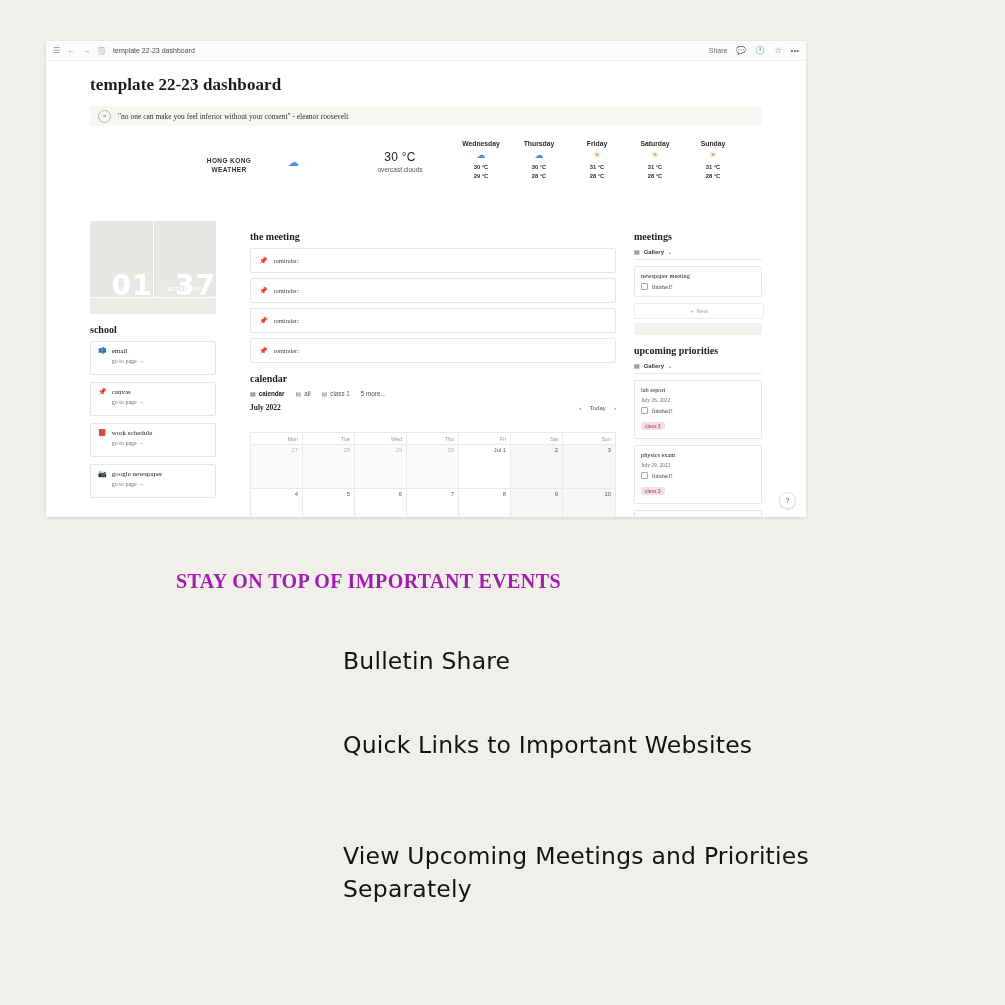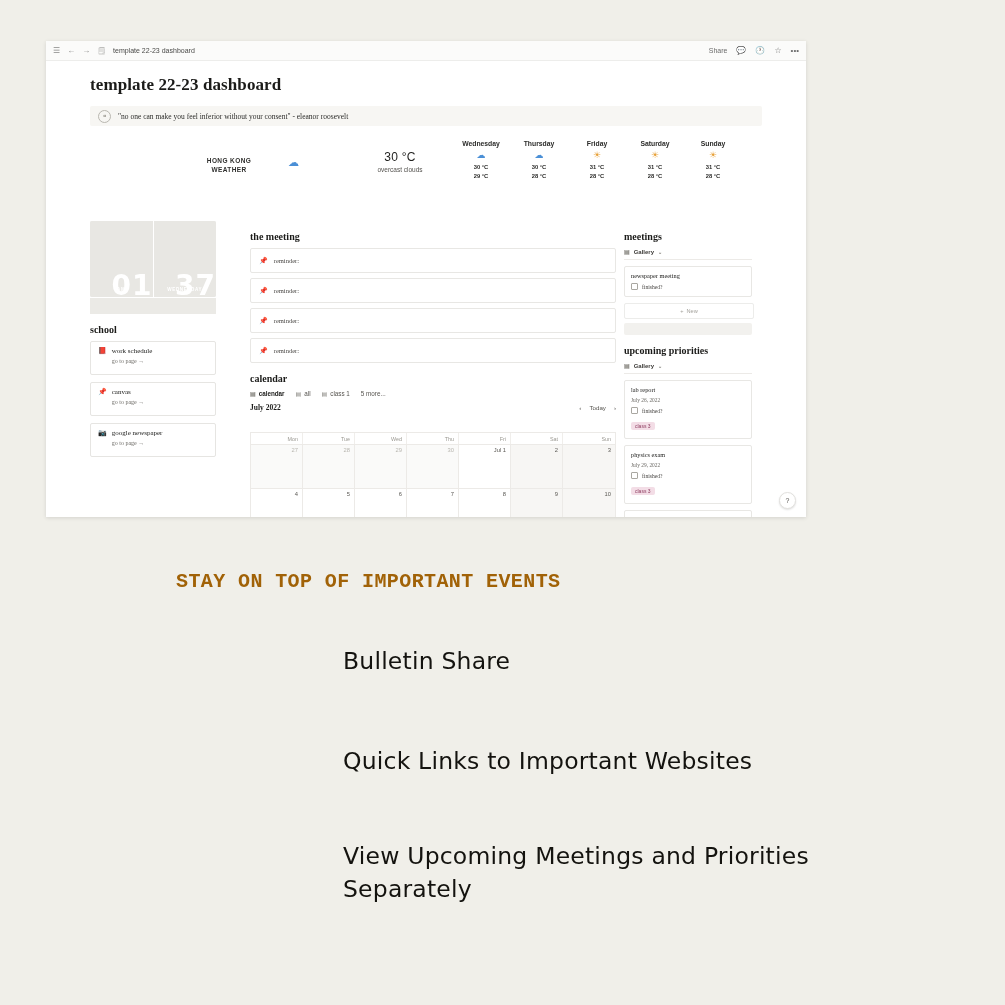--- a/index.html
+++ b/index.html
@@ -336,21 +336,21 @@
     text-align: right;
     font-size: 5.8px;
     color: #5b5954;
     background: #fff;
   }
   .cal-cell:last-child { border-right: none; }
   .cal-cell.muted { color: #b8b6b0; background: #fafaf9; }
   .cal-cell.weekend { background: #f7f6f4; }
 
   
-  .col-right { width: 140px; }
+  .col-right { width: 140px; margin-left: 10px; }
   .view-row {
     display: flex;
     align-items: center;
     gap: 4px;
     font-size: 6px;
     color: #3c3a37;
     font-weight: bold;
     margin: 3px 0 6px 0;
     padding-bottom: 4px;
     border-bottom: 1px solid #eceae7;
@@ -435,37 +435,37 @@
     display: flex; align-items: center; justify-content: center;
     font-size: 7px;
     color: #55534f;
   }
 
   
   .headline {
     position: absolute;
     left: 176px;
     top: 570px;
-    font-family: Liberation Mono, monospace;
+    font-family: Liberation Serif, serif;
     font-size: 20px;
     font-weight: bold;
-    color: #a16207;
+    color: #a21caf;
     letter-spacing: 0.4px;
   }
   .feature {
     position: absolute;
     left: 343px;
     font-family: "DejaVu Sans", sans-serif;
     font-size: 23.5px;
     color: #14130f;
     letter-spacing: 0.2px;
     line-height: 1.4;
   }
   .feature-1 { top: 645px; }
-  .feature-2 { top: 729px; margin-top: 16px; }
+  .feature-2 { top: 729px; }
   .feature-3 { top: 840px; width: 560px; }
 </style>
 </head>
 <body>
 
 <div class="window">
 
   <div class="titlebar">
     <div class="tb-left">
       <span class="tb-icon">☰</span>
@@ -547,30 +547,37 @@
           <div class="flip-card">
             <div class="num">37</div>
             <div class="lbl">WEDNESDAY</div>
           </div>
         </div>
         <div class="flip-footer"></div>
 
         <div class="section-head">school</div>
 
         <div class="link-card">
-          <span class="lc-ico">📕</span>
+          <span class="lc-ico">📫</span>
           <span>
-            <div class="lc-title">work schedule</div>
+            <div class="lc-title">email</div>
             <div class="lc-sub">go to page →</div>
           </span>
         </div>
         <div class="link-card">
           <span class="lc-ico">📌</span>
           <span>
             <div class="lc-title">canvas</div>
+            <div class="lc-sub">go to page →</div>
+          </span>
+        </div>
+        <div class="link-card">
+          <span class="lc-ico">📕</span>
+          <span>
+            <div class="lc-title">work schedule</div>
             <div class="lc-sub">go to page →</div>
           </span>
         </div>
         <div class="link-card">
           <span class="lc-ico">📷</span>
           <span>
             <div class="lc-title">google newspaper</div>
             <div class="lc-sub">go to page →</div>
           </span>
         </div>

